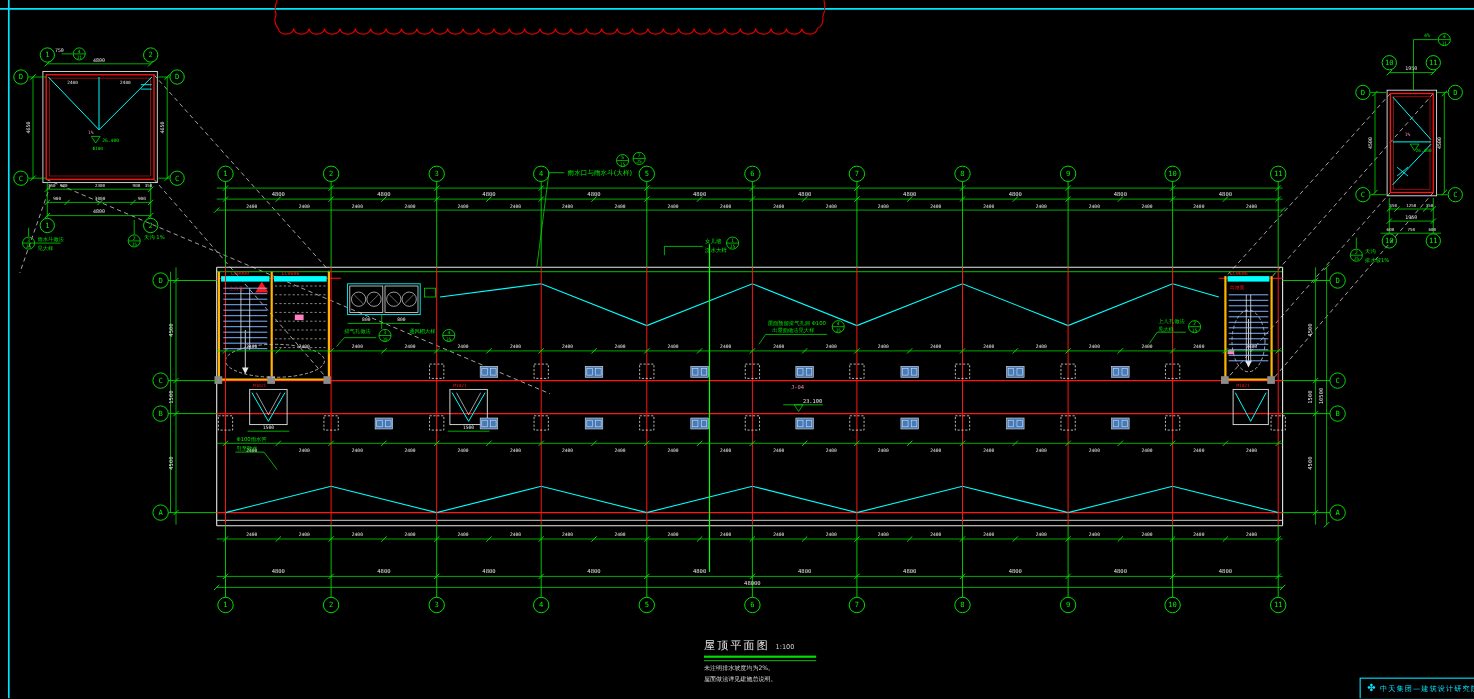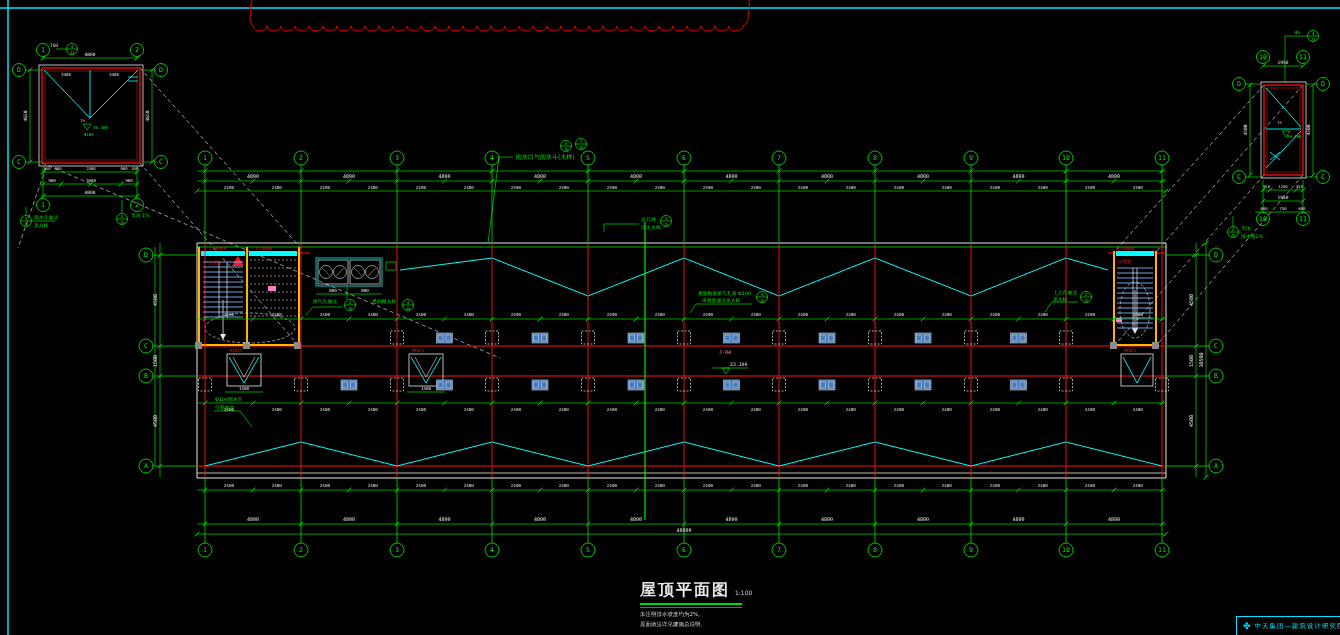--- a/index.html
+++ b/index.html
@@ -1,21 +1,21 @@
 <!DOCTYPE html>
 <html><head>
 <meta charset="utf-8">
 <style>
   html,body{margin:0;padding:0;background:#000;}
   #canvas{position:relative;width:1340px;height:635px;background:#000;overflow:hidden;
           font-family:"DejaVu Sans",sans-serif;}
   svg{position:absolute;left:0;top:0;}
   #title-block{position:absolute;left:640px;top:580px;width:220px;color:#e8e8e8;}
   #title-line{display:flex;align-items:baseline;gap:5px;}
-  #title-text{font-size:16px;font-weight:bold;letter-spacing:2px;}
+  #title-text{font-size:10px;font-weight:normal;letter-spacing:2px;}
   #title-scale{font-size:6px;color:#cfcfcf;}
   .underline1{height:2px;background:#00dd00;margin-top:2px;width:102px;}
   .underline2{height:1px;background:#00aa00;margin-top:2px;width:102px;}
   .note-line{font-size:5.5px;color:#d8d8d8;margin-top:3px;white-space:nowrap;}
   #logo-box{position:absolute;left:1236px;top:616px;width:110px;height:18px;
             border:1px solid #00e5ff;display:flex;align-items:center;gap:4px;
             padding-left:6px;color:#00e5ff;}
   #logo-icon{font-size:9px;line-height:1;}
   #logo-text{font-size:6.5px;letter-spacing:1px;white-space:nowrap;}
 </style>

